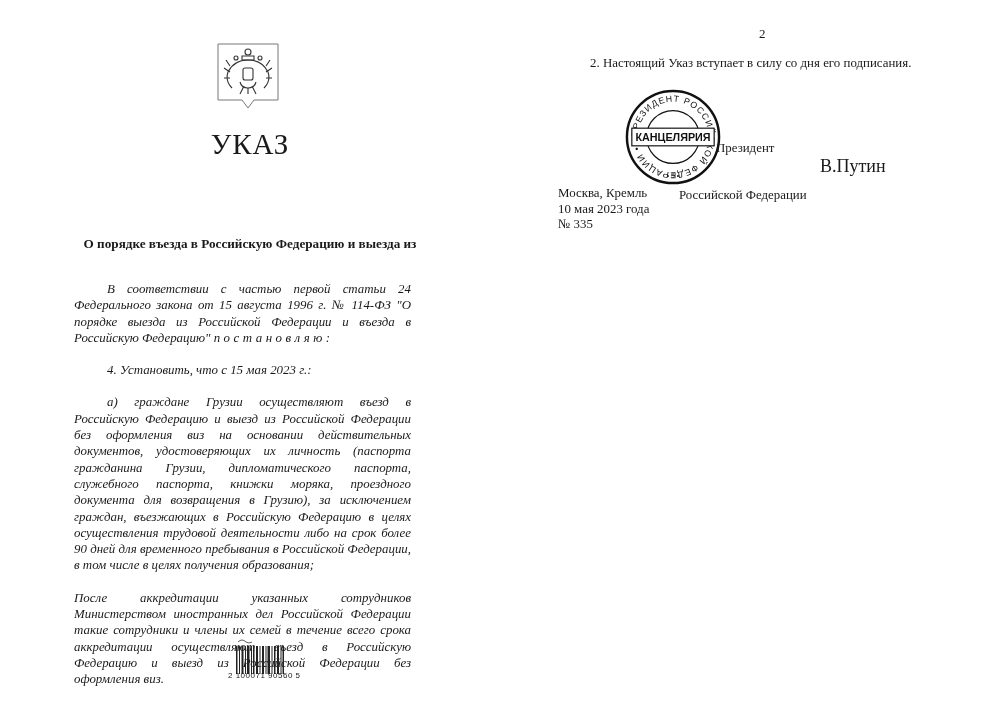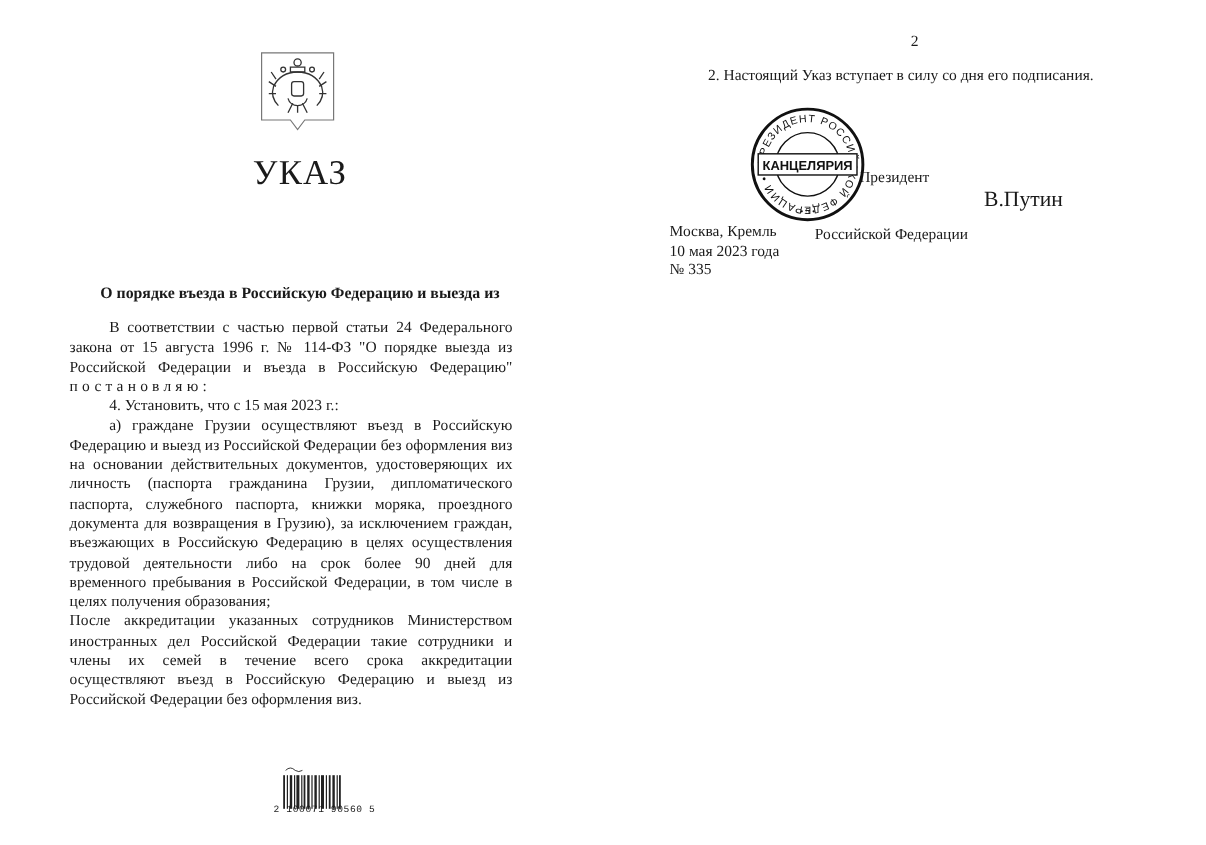--- a/index.html
+++ b/index.html
@@ -11,27 +11,27 @@
 
   .emblem { position: absolute; left: 216px; top: 42px; width: 64px; height: 72px; }
   .title { position: absolute; left: 0; width: 500px; top: 128px; text-align: center;
            font-size: 29px; font-weight: normal; letter-spacing: 1px; }
   .subtitle { position: absolute; left: 0; width: 500px; top: 164px; text-align: center;
               font-size: 15.5px; letter-spacing: 0.3px; }
   .doc-heading { position: absolute; left: 80px; width: 340px; top: 217px;
                  text-align: center; font-size: 13.2px; font-weight: bold; line-height: 17px; margin-top: 18px; }
   .body-text { position: absolute; left: 58px; width: 369px; top: 265px;
                font-size: 12.9px; line-height: 16.3px; text-align: justify; }
-  .body-text p { margin: 0; text-indent: 33px; }
+  .body-text p { margin: 16px; text-indent: 33px; font-style: italic; }
   .body-text p.noindent { text-indent: 0; }
   .spaced { letter-spacing: 3.5px; }
 
   .barcode { position: absolute; left: 232px; top: 633px; width: 56px; height: 50px; }
   .barcode-num { position: absolute; left: 228px; top: 671px; font-size: 8px;
-                 font-family: Liberation Mono, monospace; letter-spacing: 0.5px; }
+                 font-family: Liberation Sans, sans-serif; letter-spacing: 0.5px; }
 
   .page-num { position: absolute; left: 257px; top: 26px; font-size: 13px; }
   .clause2 { position: absolute; left: 88px; top: 56px; font-size: 12.9px; }
   .sign-title1 { position: absolute; left: 214px; top: 141px; font-size: 12.9px; }
   .sign-title2 { position: absolute; left: 177px; top: 156px; font-size: 12.9px; margin-top: 32px; }
   .sign-name { position: absolute; left: 318px; top: 156px; font-size: 18px; }
   .stamp { position: absolute; left: 122px; top: 88px; width: 98px; height: 98px; }
   .place { position: absolute; left: 56px; top: 186px; font-size: 12.9px; line-height: 15.5px; }
 </style>
 </head>

